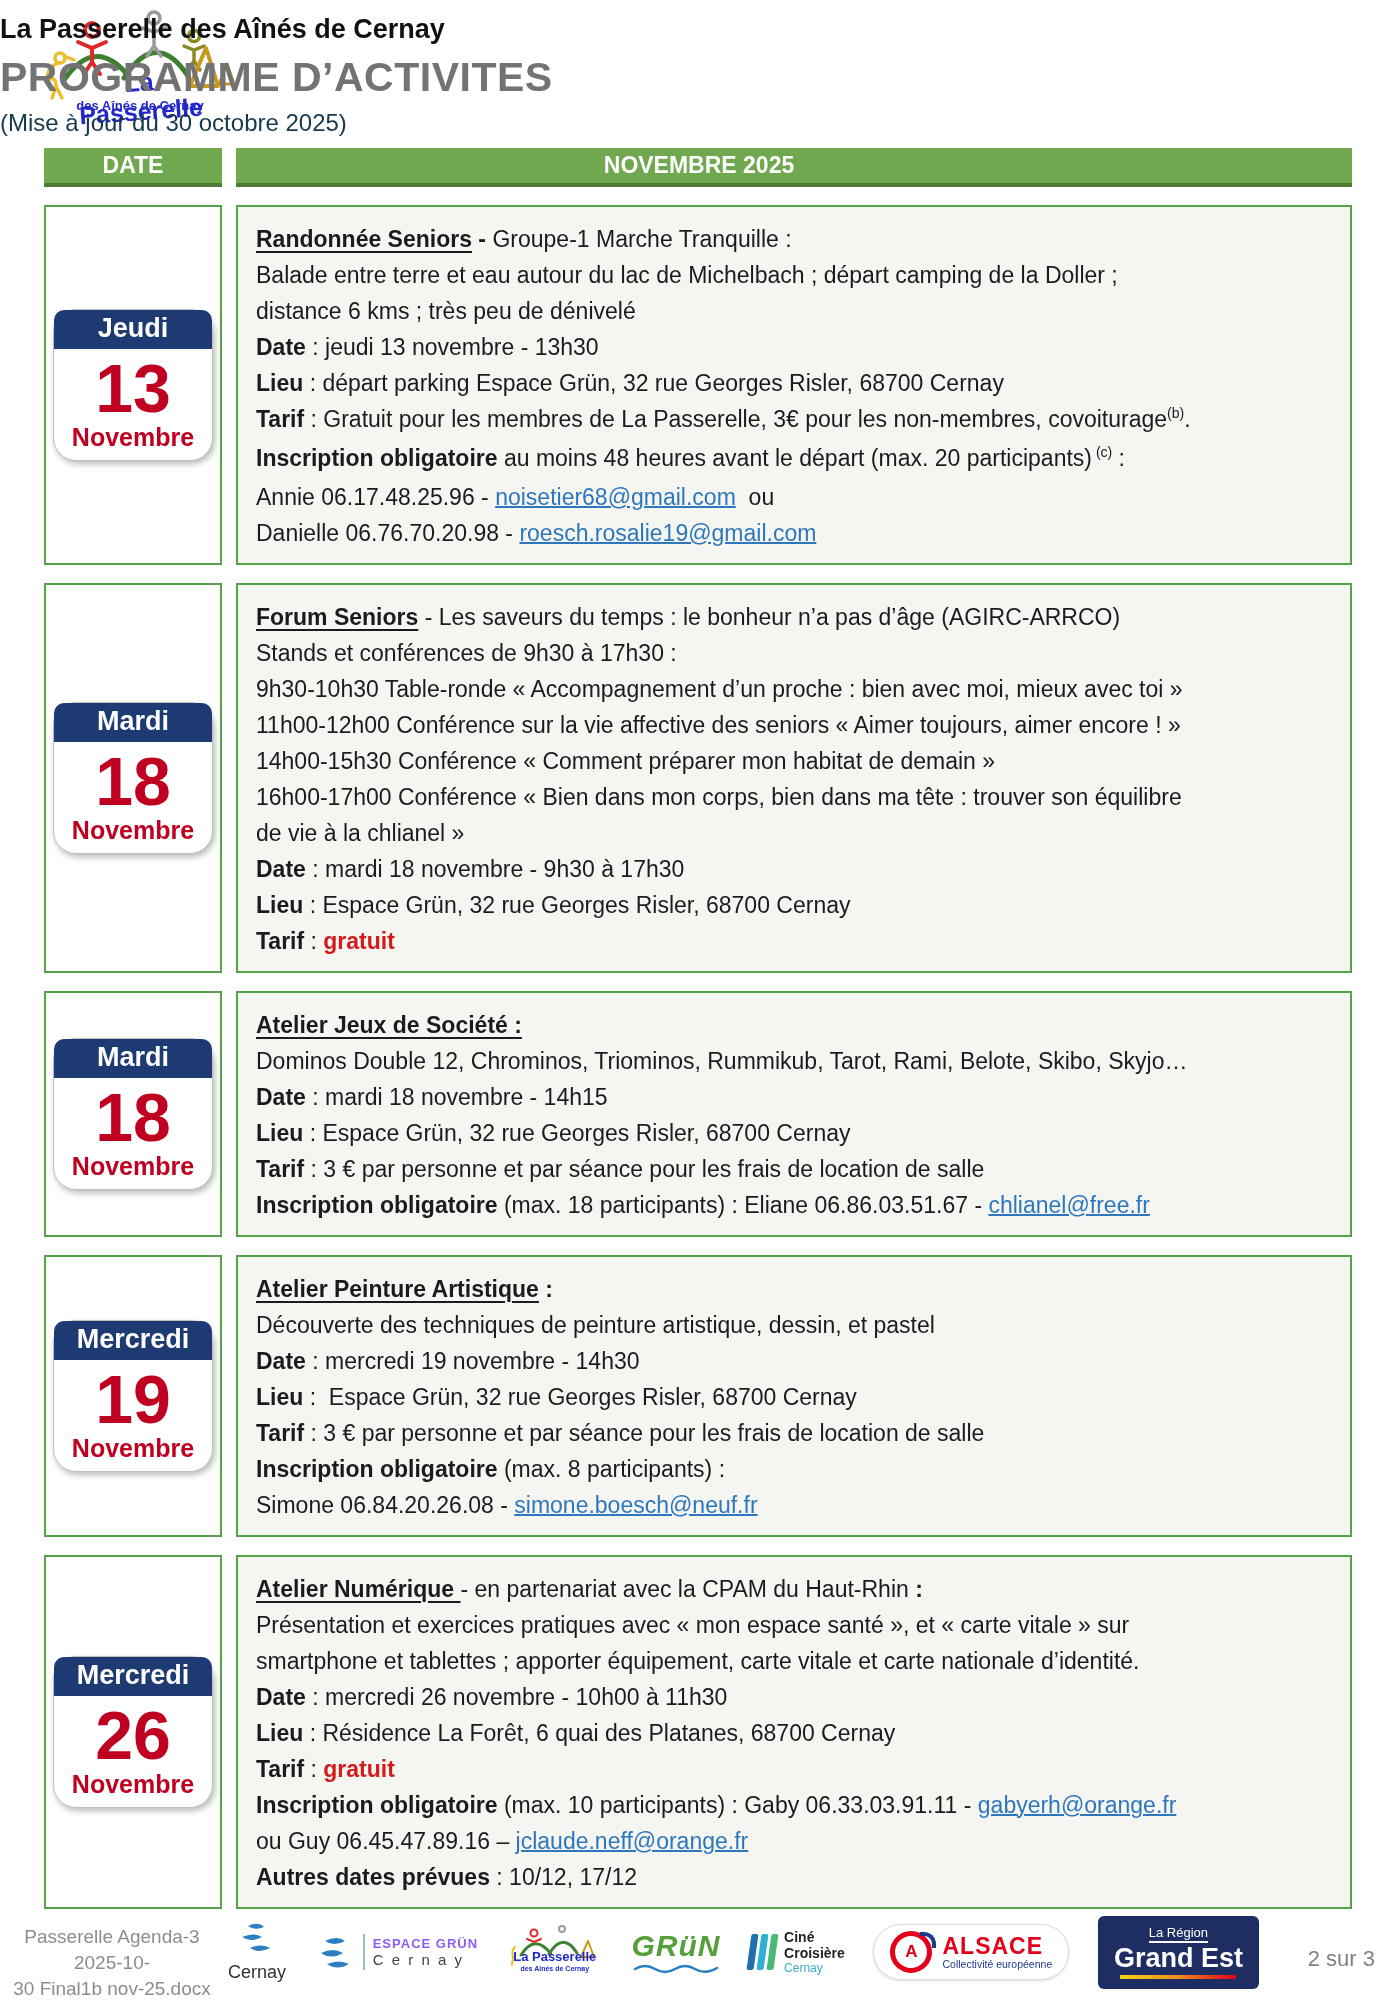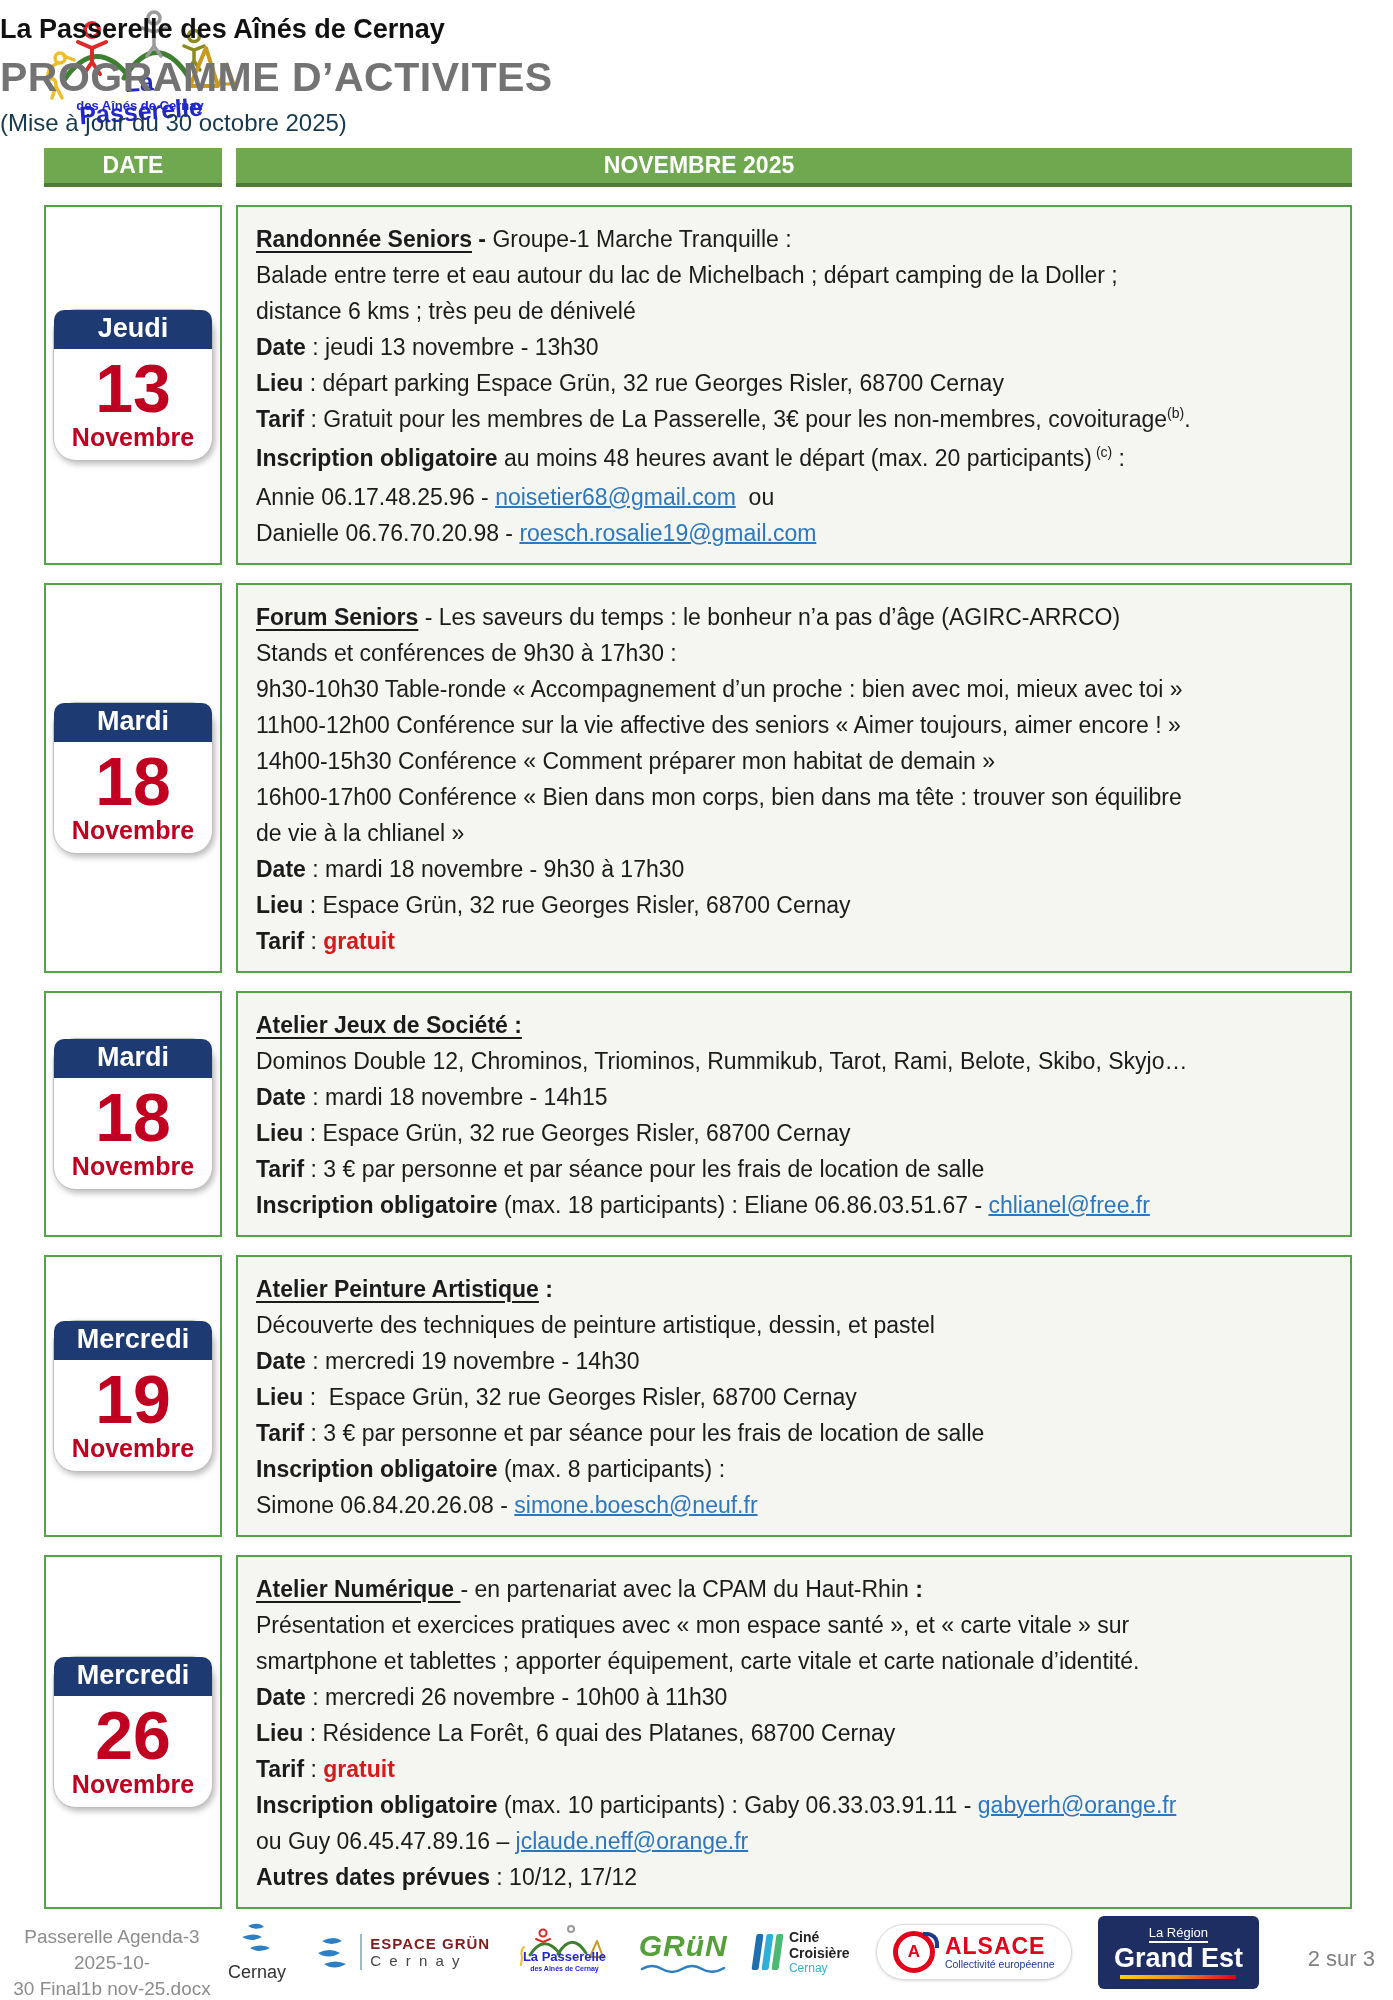--- a/index.html
+++ b/index.html
@@ -52,21 +52,21 @@
             color:#8c8c8c;font-size:19px;line-height:26px;}
   .page-num{position:absolute;right:18px;top:38px;color:#808080;font-size:22px;}
   .logos{position:absolute;left:228px;right:134px;top:0;height:88px;
          display:flex;align-items:center;justify-content:space-between;}
   .logo-item{display:flex;align-items:center;gap:8px;}
 
   .cernay-col{display:flex;flex-direction:column;align-items:center;}
   .cernay-label{font-size:18px;color:#333;margin-top:-2px;}
 
   .eg-divider{width:2px;height:36px;background:#9db9cc;}
-  .eg-top{font-size:15px;font-weight:bold;color:#7f1d1d;letter-spacing:1px;}
+  .eg-top{font-size:13px;font-weight:bold;color:#8b5cf6;letter-spacing:1px;}
   .eg-bottom{font-size:15px;color:#444;letter-spacing:2px;}
 
   .mini-logo{position:relative;width:96px;height:58px;}
   .mini-t1{position:absolute;left:0;top:26px;width:96px;text-align:center;
            color:#2228c8;font-size:13px;font-weight:bold;}
   .mini-t2{position:absolute;left:0;top:42px;width:96px;text-align:center;
            color:#2228c8;font-size:7px;font-weight:bold;}
 
   .grun-col{display:flex;flex-direction:column;align-items:center;}
   .grun-word{font-size:30px;font-weight:800;color:#55a03a;letter-spacing:1px;font-style:italic;}

